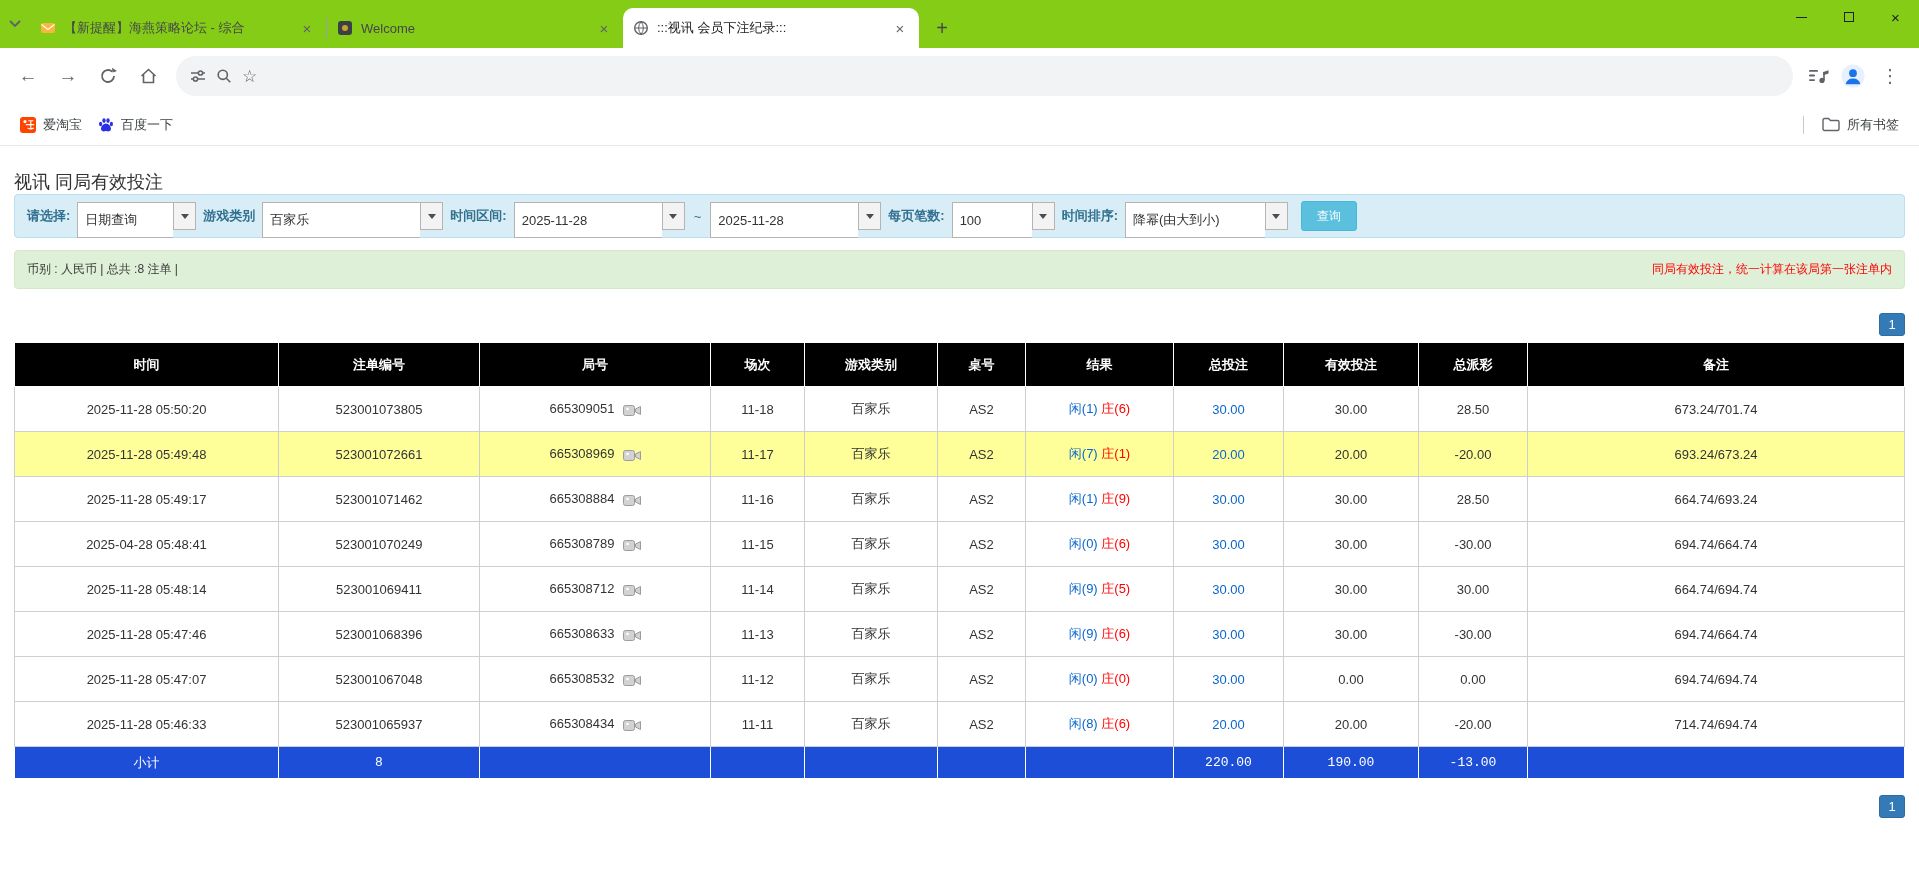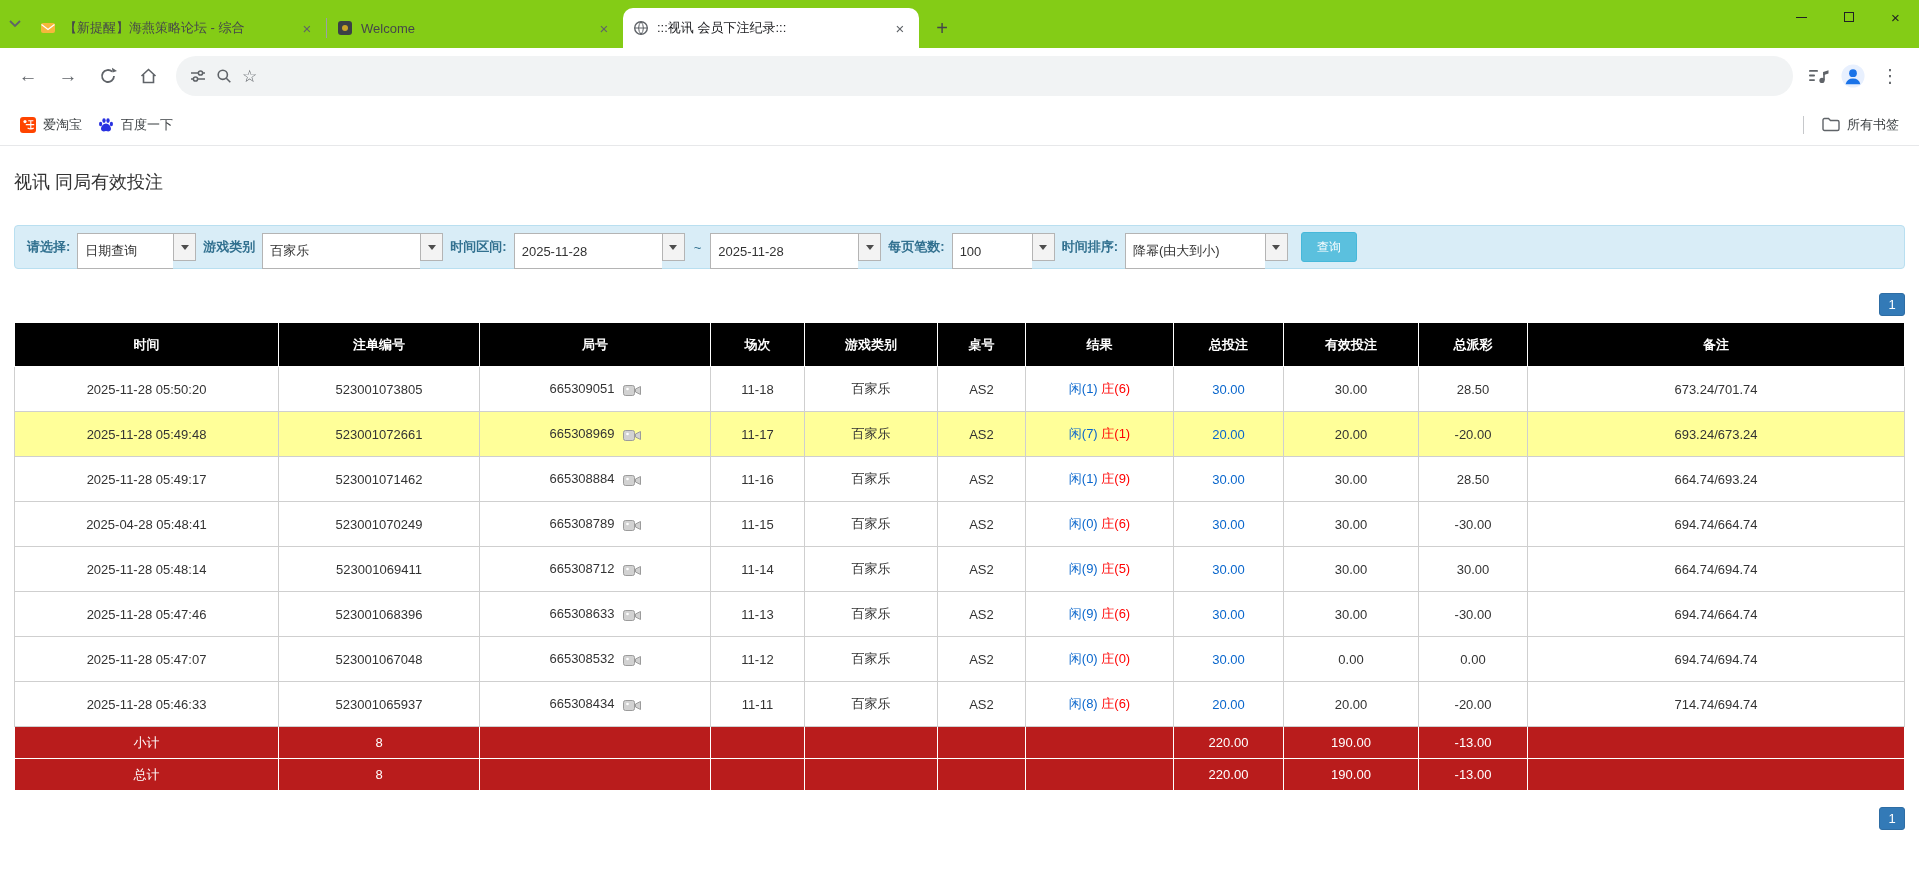--- a/index.html
+++ b/index.html
@@ -42,21 +42,21 @@
   .bookmarksbar { height:42px; background:#fff; display:flex; align-items:center; padding:0 12px;
                   font-size:13px; color:#3c4043; border-bottom:1px solid #e7e8ea; }
   .bookmark { display:flex; align-items:center; gap:7px; padding:5px 8px; border-radius:6px; cursor:pointer; }
   .bm-spacer { flex:1; }
   .bm-divider { width:1px; height:18px; background:#c6c8cb; margin:0 10px; }
 
   
   .content { padding:0 14px; }
   .page-title { font-size:18px; color:#333; margin-top:24px; font-weight:normal; }
 
-  .filterbar { margin-top:31px; background:#d9edf7; border:1px solid #b9dff0; border-radius:4px;
+  .filterbar { margin-top:0; background:#d9edf7; border:1px solid #b9dff0; border-radius:4px;
                height:44px; display:flex; align-items:center; gap:7px; padding:0 12px;
                font-size:13px; color:#31708f; }
   .flabel { font-weight:bold; white-space:nowrap; }
   .combo { display:inline-flex; align-items:stretch; height:28px; background:#fff; }
   .combo input { height:28px; border:1px solid #b4b4b4; border-right:none; padding:17px 7px; font-size:13px;
                  color:#333; font-family:inherit; outline:none; background:#fff; }
   .arrow-btn { width:23px; border:1px solid #b4b4b4; background:#f3f3f3; display:flex; align-items:center;
                justify-content:center; cursor:pointer; }
   .caret { width:0; height:0; border-left:4px solid transparent; border-right:4px solid transparent;
            border-top:5px solid #4d4d4d; display:block; }
@@ -74,21 +74,21 @@
   .page-btn { min-width:26px; height:23px; background:#337ab7; border:1px solid #2e6da4; color:#fff;
               font-size:13px; display:flex; align-items:center; justify-content:center; border-radius:3px;
               cursor:pointer; padding:0 6px; }
 
   table.bet-table { width:100%; border-collapse:collapse; table-layout:fixed; margin-top:6px; font-size:13px; }
   .bet-table thead th { background:#000; color:#fff; height:44px; font-weight:bold; text-align:center;
                         border:1px solid #fff; }
   .bet-table tbody td { background:#fff; height:45px; text-align:center; color:#333; border:1px solid #cfcfcf;
                         white-space:nowrap; overflow:hidden; }
   .bet-table tbody tr.highlight td { background:#ffff99; }
-  .bet-table tfoot td { background:#b91c1c; color:#fff; height:32px; text-align:center; border:1px solid #fff; }
+  .bet-table tfoot td { background:#1d4ed8; color:#fff; height:32px; text-align:center; border:1px solid #fff;font-family:Liberation Mono, monospace; }
   .t-blue { color:#0966cc; }
   .t-red { color:#ff0000; }
   .video-icon { display:inline-flex; vertical-align:middle; margin-left:8px; cursor:pointer; }
   .total-bet-link { cursor:pointer; }
 </style>
 </head>
 <body>
 
 <div class="tabbar">
   <div class="tab-search">
@@ -284,20 +284,24 @@
     <span class="combo">
       <input readonly="" style="width: 140px;" value="降幂(由大到小)">
       <span class="arrow-btn">
           <i class="caret"></i>
         </span>
     </span>
 
     <button class="search-btn">查询</button>
   </div>
 
+  <div class="summarybar">
+    <span class="summary-left">币别 : 人民币 | 总共 :8 注单 |</span>
+    <span class="summary-right">同局有效投注，统一计算在该局第一张注单内</span>
+  </div>
 
   <div class="pagination-row">
     <div class="page-btn">1</div>
   </div>
 
   <table class="bet-table">
     <colgroup>
       <col style="width:264px">
         <col style="width:201px">
         <col style="width:231px">
@@ -486,32 +490,19 @@
           <td></td>
           <td></td>
           <td></td>
           <td></td>
           <td></td>
           <td>220.00</td>
           <td>190.00</td>
           <td class="t-red">-13.00</td>
           <td></td>
         </tr>
-        <tr>
-          <td>总计</td>
-          <td>8</td>
-          <td></td>
-          <td></td>
-          <td></td>
-          <td></td>
-          <td></td>
-          <td>220.00</td>
-          <td>190.00</td>
-          <td class="t-red">-13.00</td>
-          <td></td>
-        </tr>
       </tfoot>
   </table>
 
   <div class="pagination-row bottom">
     <div class="page-btn">1</div>
   </div>
 </div>
 
 </body></html>

